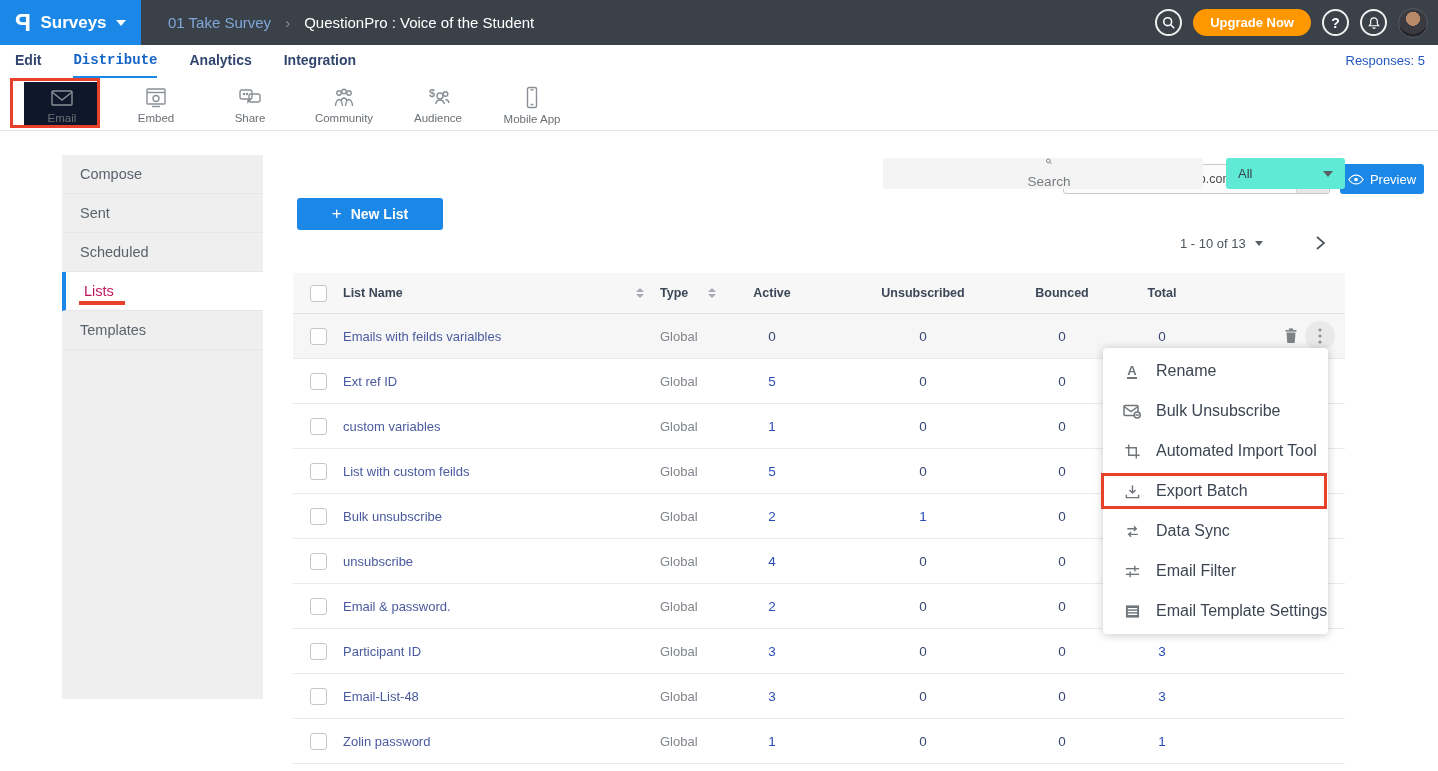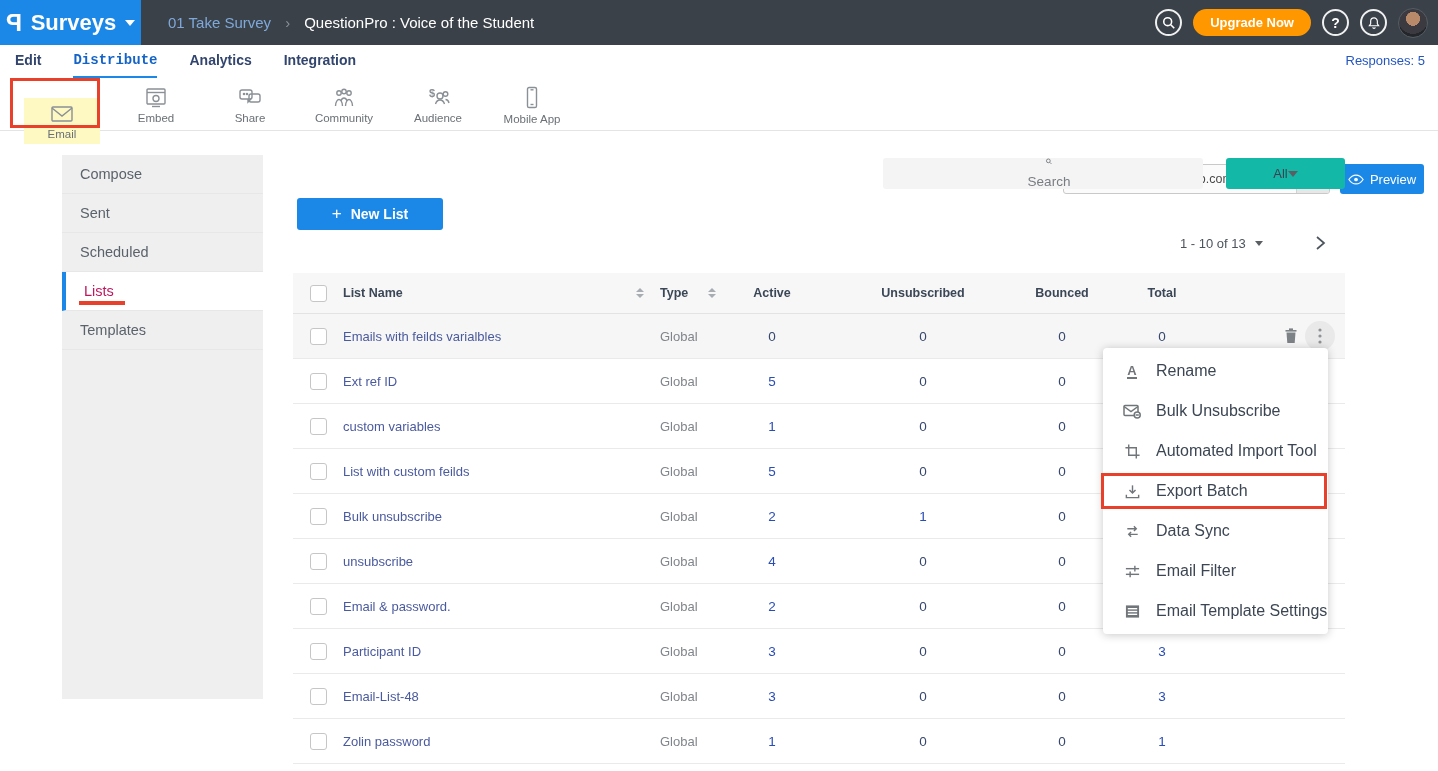--- a/index.html
+++ b/index.html
@@ -4,21 +4,21 @@
 <style>
   * { margin:0; padding:0; box-sizing:border-box; }
   body { font-family:"Liberation Sans", sans-serif; background:#fff; }
   .canvas { position:relative; width:1438px; height:771px; background:#fff; overflow:hidden; }
 
   
   .topbar { position:absolute; left:0; top:0; width:1438px; height:45px; background:#3a4149; }
   .brand { position:absolute; left:0; top:0; width:141px; height:45px; background:#1b87e6;
            display:flex; align-items:center; justify-content:center; gap:9px; }
   .brand-logo { color:#fff; font-size:24px; font-weight:bold; transform:scaleX(-1); display:inline-block; }
-  .brand-name { color:#fff; font-size:22px; font-weight:bold; }
+  .brand-name { color:#fff; font-size:17px; font-weight:bold; }
   .caret-down-w { width:0; height:0; border-left:5px solid transparent; border-right:5px solid transparent; border-top:6px solid #fff; }
   .breadcrumb { position:absolute; left:168px; top:0; height:45px; display:flex; align-items:center; gap:14px; }
   .bc-survey { color:#7fa8d9; font-size:15px; }
   .bc-sep { color:#8b9097; font-size:15px; }
   .bc-title { color:#ffffff; font-size:15px; }
   .topbar-right { position:absolute; right:10px; top:0; height:45px; display:flex; align-items:center; gap:11px; }
   .circle-btn { width:27px; height:27px; border:2px solid rgba(255,255,255,.92); border-radius:50%;
                 display:flex; align-items:center; justify-content:center; color:#fff; font-weight:bold; font-size:14px; }
   .upgrade-btn { height:27px; background:#ff9800; border-radius:14px; color:#fff; font-weight:bold; font-size:13px;
                  display:flex; align-items:center; padding:0 17px; }
@@ -29,41 +29,41 @@
   .navrow { position:absolute; left:0; top:45px; width:1438px; height:33px; background:#fff; }
   .tabs { position:absolute; left:15px; top:0; height:33px; display:flex; gap:32px; }
   .tab { font-size:14px; font-weight:bold; color:#32456e; line-height:31px;text-align:right; }
   .tab.active { color:#1464c8; border-bottom:2px solid #1b87e6;font-family:Liberation Mono, monospace; }
   .responses { position:absolute; right:13px; top:8px; font-size:13px; color:#2456c0; }
 
   
   .toolbarrow { position:absolute; left:0; top:78px; width:1438px; height:53px; background:#fff; border-bottom:1px solid #e4e4e4; }
   .tools { position:absolute; left:24px; top:4px; display:flex; gap:18px; }
   .tool { width:76px; height:46px; display:flex; flex-direction:column; align-items:center; justify-content:center; gap:3px; }
-  .tool.selected { background:#fef9c3;margin-top:16px; }
+  .tool.selected { background:#0f172a; }
   .tool-label { font-size:11.5px; color:#6a7075; }
   .tool svg { stroke:#8a9095; fill:none; stroke-width:1.4; }
   .url-field { position:absolute; left:1063px; top:86px; width:267px; height:30px; border:1px solid #c9c9c9; border-radius:3px;
                display:flex; overflow:hidden; background:#fbfbfb; }
   .url-text { flex:1; font-size:12.5px; color:#4a4a4a; line-height:28px; padding:0 6px 0 9px; white-space:nowrap; overflow:hidden; }
   .pencil-box { width:33px; background:#e7e7e7; border-left:1px solid #d2d2d2; display:flex; align-items:center; justify-content:center; }
   .preview-btn { position:absolute; left:1340px; top:86px; width:84px; height:30px; background:#1b87e6; border-radius:3px;
                  color:#fff; font-size:13px; display:flex; align-items:center; justify-content:center; gap:6px; }
 
   
   .sidebar { position:absolute; left:62px; top:155px; width:201px; height:544px; background:#efefef; }
   .side-item { height:39px; line-height:39px; padding-left:18px; font-size:14.5px; color:#5a626b; border-bottom:1px solid #e7e7e7; }
   .side-item.active { background:#fff; color:#be185d; border-left:4px solid #1b87e6; }
 
   
   .search-box { position:absolute; left:883px; top:158px; width:320px; height:31px; background:#f4f4f4; border-radius:3px;
                 display:flex; align-items:center; gap:9px; padding-left:12px;flex-direction:column; }
   .search-ph { font-size:13.5px; color:#787d82; }
-  .all-dd { position:absolute; left:1226px; top:158px; width:119px; height:31px; background:#14b8a6; border-radius:3px;
-            display:flex; align-items:center; justify-content:center; padding:12px 12px; }
+  .all-dd { position:absolute; left:1226px; top:158px; width:119px; height:31px; background:#5eead4; border-radius:3px;
+            display:flex; align-items:center; justify-content:space-between; padding:12px 12px; }
   .all-dd span { font-size:13px; color:#3b4350; }
   .caret-down-g { width:0; height:0; border-left:5px solid transparent; border-right:5px solid transparent; border-top:6px solid #5a5f64; }
   .newlist-btn { position:absolute; left:297px; top:198px; width:146px; height:32px; background:#1b87e6; border-radius:3px;
                  color:#fff; display:flex; align-items:center; justify-content:center; gap:9px; }
   .newlist-plus { font-size:17px; font-weight:normal; margin-top:-1px; }
   .newlist-label { font-size:14px; font-weight:bold; }
   .pagination { position:absolute; left:1180px; top:236px; display:flex; align-items:center; gap:9px; }
   .pag-label { font-size:13px; color:#4c545c; }
   .pag-next { position:absolute; left:1312px; top:234px; }
 

